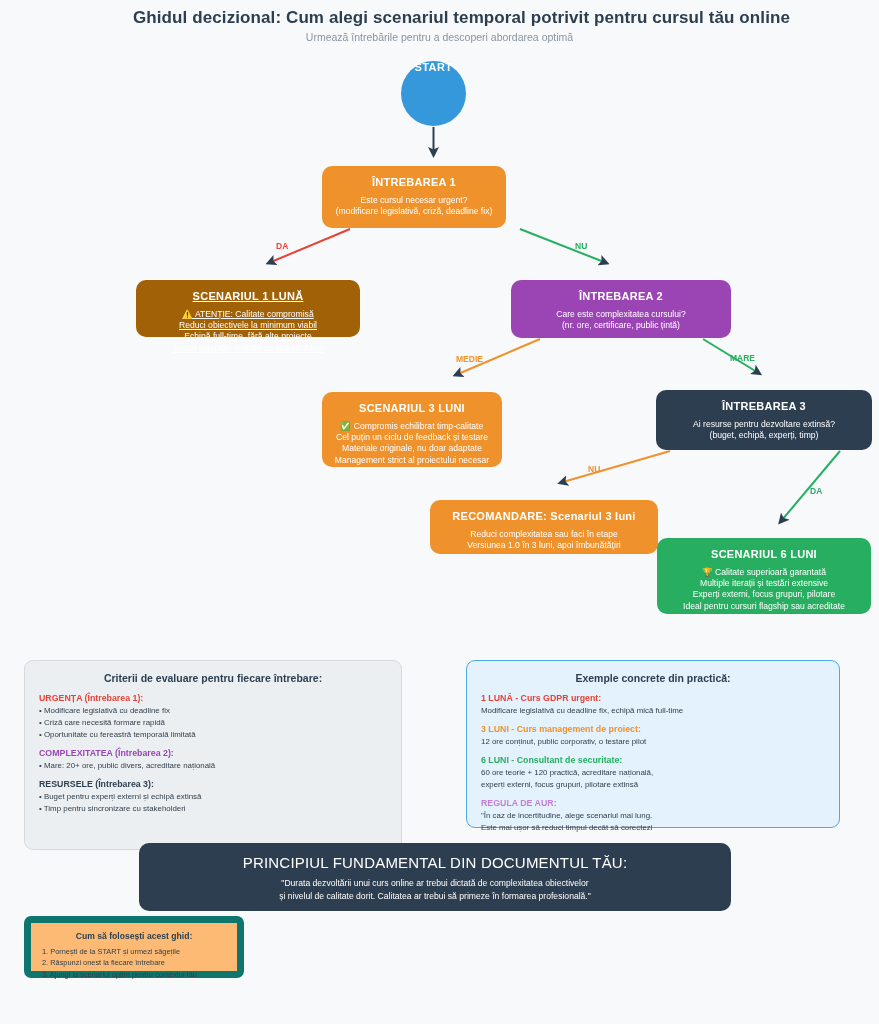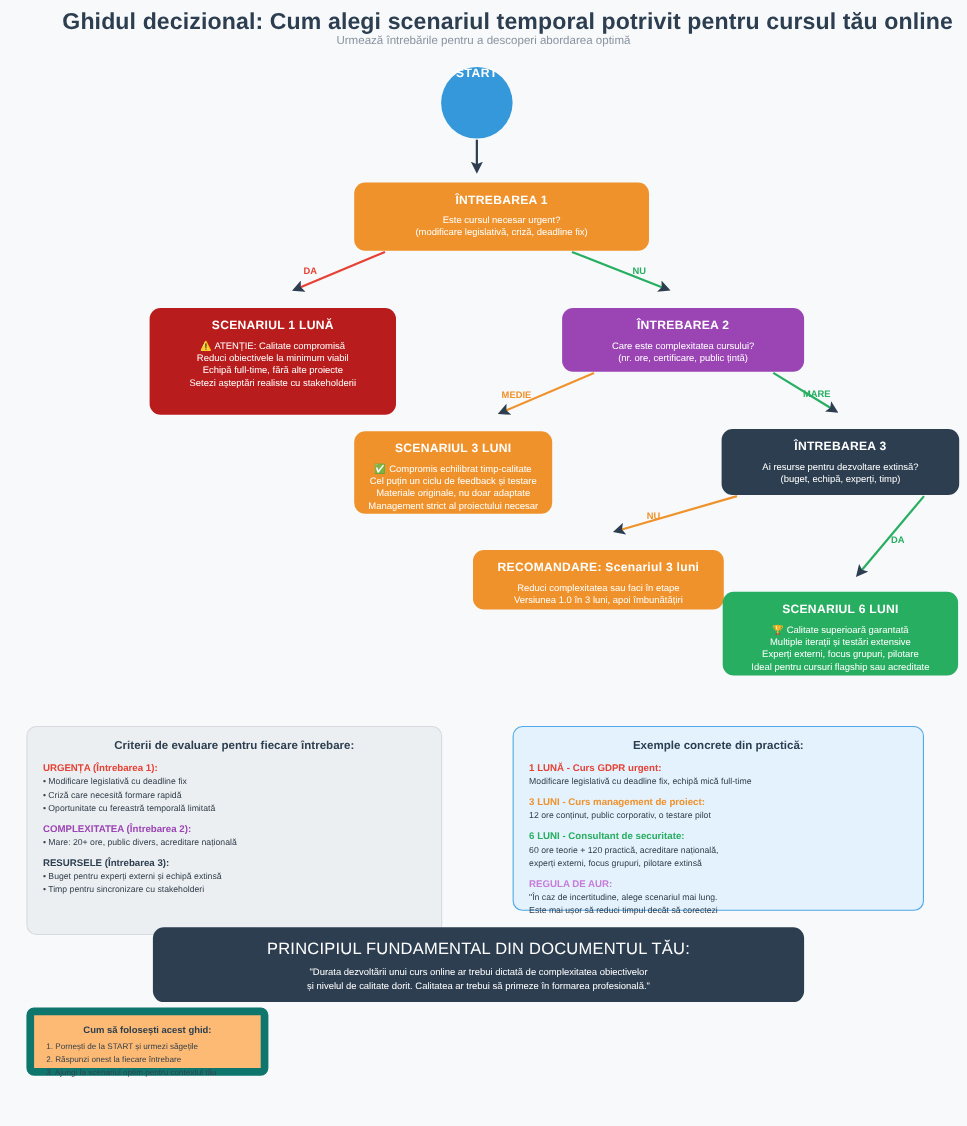--- a/index.html
+++ b/index.html
@@ -15,21 +15,21 @@
     width: 879px;
     height: 1024px;
     overflow: hidden;
     background: #f7f9fb;
   }
 
   
   #title {
     position: absolute; left: 0; top: 8px; width: 879px;
     text-align: center;
-    font-size: 21px; font-weight: bold; color: #2c3e50;
+    font-size: 17px; font-weight: bold; color: #2c3e50;
     letter-spacing: .1px;
     padding-left: 44px;
   }
   #subtitle {
     position: absolute; left: 0; top: 31px; width: 879px;
     text-align: center;
     font-size: 10.5px; color: #8a94a0;
   }
 
   
@@ -64,22 +64,22 @@
     position: absolute;
     left: 401px; top: 61px;
     width: 65px; height: 65px;
     border-radius: 50%;
     background: #3498db;
     color: #fff;
     display: flex; align-items: flex-start; justify-content: center;
     font-size: 11px; font-weight: bold; letter-spacing: .4px;
   }
 
-  #q1  { left: 322px; top: 166px;  width: 268px; height: 62px;  background: #f0922b; }
-  #s1  { left: 136px; top: 280px;  width: 224px; height: 97px;  background: #b91c1c; }
+  #q1  { left: 322px; top: 166px;  width: 184px; height: 62px;  background: #f0922b; }
+  #s1  { left: 136px; top: 280px;  width: 224px; height: 57px;  background: #a16207; text-decoration: underline; }
   #q2  { left: 511px; top: 280px;  width: 220px; height: 58px;  background: #9b45b5; }
   #s3  { left: 322px; top: 392px;  width: 180px; height: 75px;  background: #f0922b; }
   #q3  { left: 656px; top: 390px;  width: 216px; height: 60px;  background: #2d3e50; }
   #rec { left: 430px; top: 500px;  width: 228px; height: 54px;  background: #f0922b; }
   #s6  { left: 657px; top: 538px;  width: 214px; height: 76px;  background: #27ae60; }
 
   
   .panel {
     position: absolute;
     border-radius: 9px;

